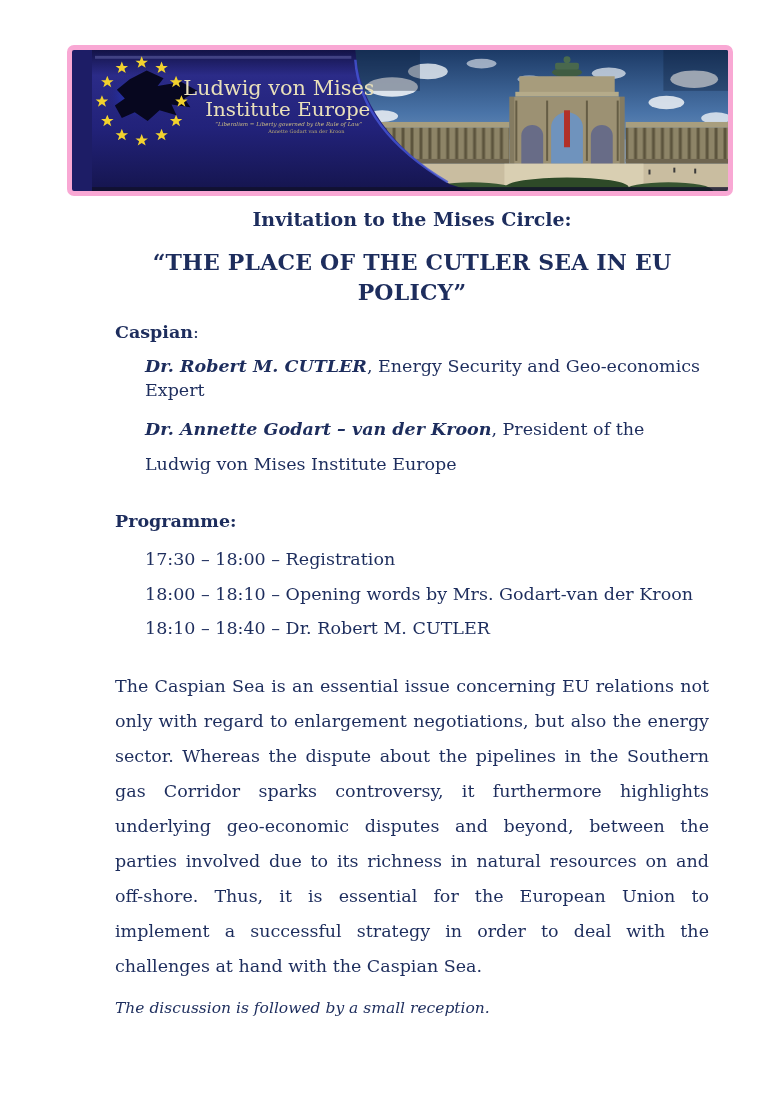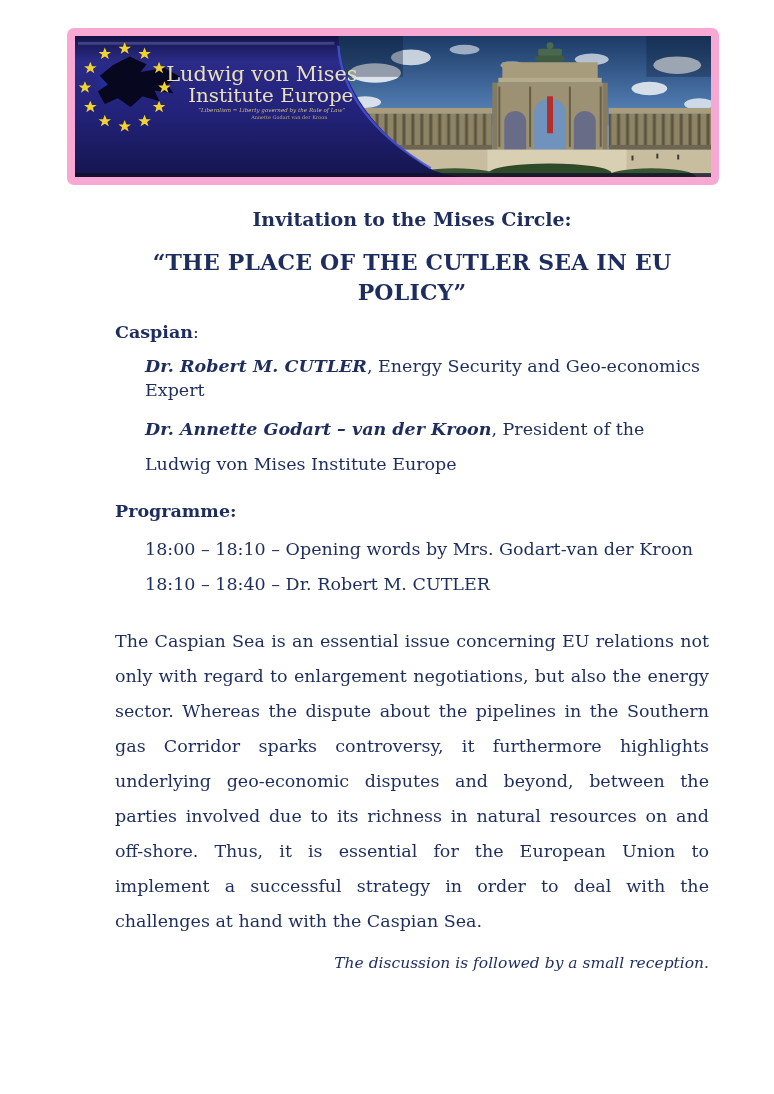--- a/index.html
+++ b/index.html
@@ -7,24 +7,24 @@
     width: 774px; height: 1094px;
     background: #ffffff;
     font-family: "DejaVu Serif", "Liberation Serif", serif;
     color: #1d2d5d;
     overflow: hidden;
   }
   .page { position: relative; width: 774px; height: 1094px; background: #fff; }
 
   
   .banner {
-    position: absolute; left: 67px; top: 28px;
+    position: absolute; left: 67px; top: 45px;
     width: 636px; height: 141px;
-    border: 8px solid #f9a8d4; border-radius: 7px;
-    overflow: hidden; background: #1d1d66;
+    border: 5px solid #f9a8d4; border-radius: 7px;
+    overflow: hidden; background: #1d1d66; padding-left: 20px;
   }
   .banner svg { display: block; width: 636px; height: 141px; }
 
   
   .content {
     position: absolute; left: 115px; top: 196px; width: 594px;
   }
   .invitation-heading {
     margin: 10px 0 0 0;
     font-size: 19px; font-weight: bold;
@@ -35,41 +35,41 @@
     font-size: 22px; font-weight: bold;
     text-align: center; line-height: 30px;
     letter-spacing: 0.2px;
   }
   .section-label {
     margin: 13px 0 0 0;
     font-size: 17.5px; line-height: 24px;
   }
   .section-label .lbl { font-weight: bold; }
   .section-label.moderator { margin-top: 25px; }
-  .section-label.programme { margin-top: 17px; }
+  .section-label.programme { margin-top: 27px; }
   .section-label.programme .lbl-colon { font-weight: bold; }
   .person-line {
     margin: 10px 0 0 0; padding-left: 30px;
     font-size: 17.5px; line-height: 24px;
   }
   .person-line.two-line { line-height: 35px; }
   .person-name { font-weight: bold; font-style: italic; }
   .programme-list {
     margin: 9px 0 0 0; padding-left: 30px;
     font-size: 17.5px; line-height: 34.5px;
   }
   .event-paragraph {
     margin: 23px 0 0 0;
     font-size: 17.5px; line-height: 35px;
     text-align: justify;
   }
   .reception-note {
     margin: 13px 0 0 0;
     font-size: 15.5px; font-style: italic;
-    text-align: right; line-height: 22px;
+    text-align: left; line-height: 22px;
   }
 </style>
 </head>
 <body>
 
 <div class="page">
 
   <div class="banner">
     <svg viewBox="0 0 640 145" preserveAspectRatio="none">
       <defs>
@@ -210,20 +210,21 @@
     </div>
 
     <div class="person-line two-line">
       <span class="person-name">Dr. Annette Godart – van der Kroon</span><span>, President of the Ludwig von Mises Institute Europe</span>
     </div>
 
     <div class="section-label programme">
       <span class="lbl">Programme</span><span class="lbl-colon">:</span>
     </div>
     <div class="programme-list">
+      <div>17:30 – 18:00 – Registration</div>
       <div>18:00 – 18:10 – Opening words by Mrs. Godart-van der Kroon</div>
       <div>18:10 – 18:40 – Dr. Robert M. CUTLER</div>
     </div>
 
     <p class="event-paragraph">The Caspian Sea is an essential issue concerning EU relations not only with regard to enlargement negotiations, but also the energy sector. Whereas the dispute about the pipelines in the Southern gas Corridor sparks controversy, it furthermore highlights underlying geo-economic disputes and beyond, between the parties involved due to its richness in natural resources on and off-shore. Thus, it is essential for the European Union to implement a successful strategy in order to deal with the challenges at hand with the Caspian Sea.</p>
 
     <div class="reception-note">The discussion is followed by a small reception.</div>
   </div>
 </div>
 

